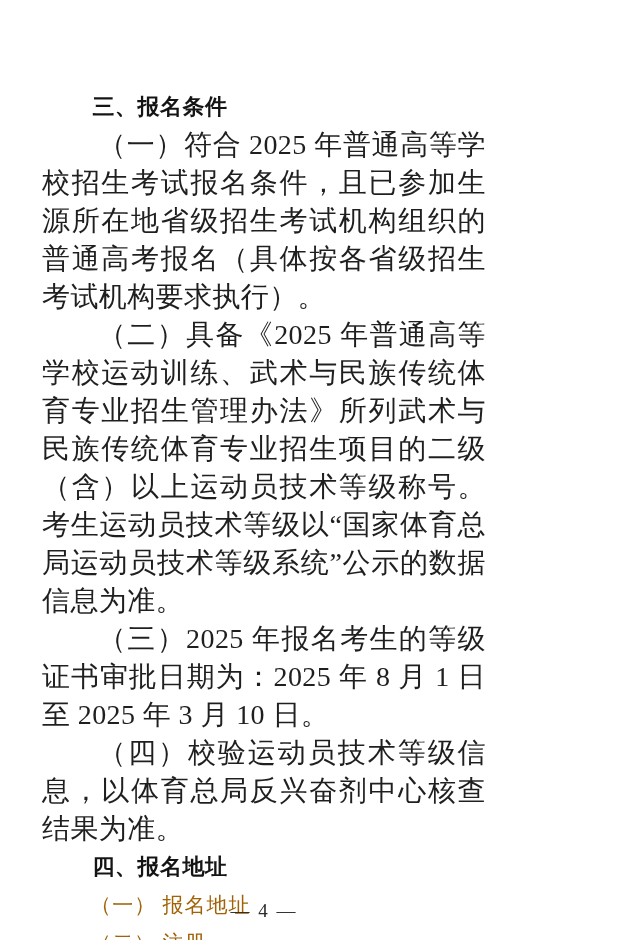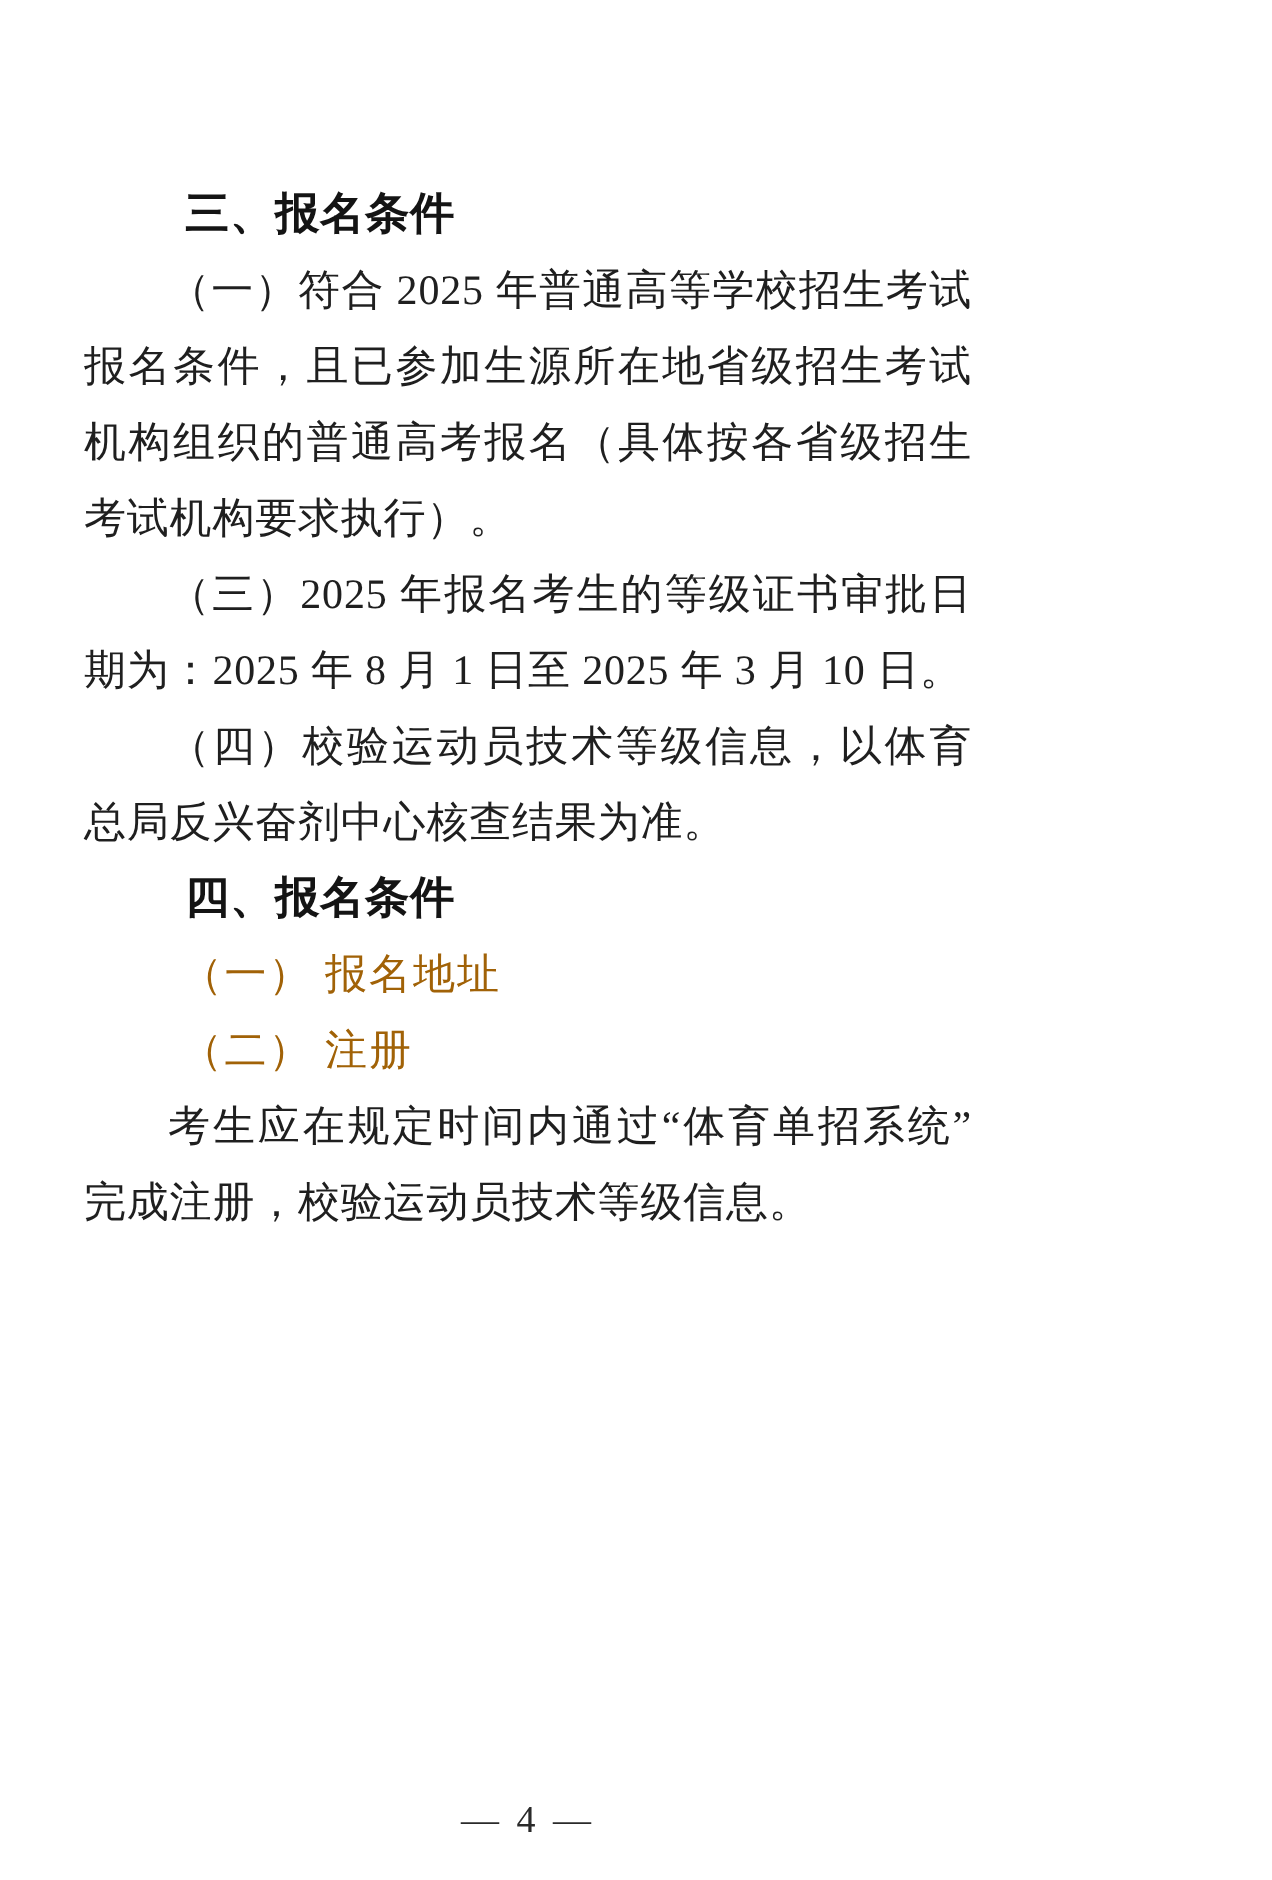--- a/index.html
+++ b/index.html
@@ -18,21 +18,21 @@
     color: #1f1f1f;
   }
   .content {
     position: absolute;
     top: 88px;
     left: 42px;
     right: 42px;
   }
   .para {
     margin: 0;
-    font-size: 21px;
+    font-size: 28px;
     line-height: 38px;
     text-align: justify;
     text-justify: inter-character;
     text-indent: 2em;
     letter-spacing: 0.4px;
     color: #1f1f1f;
   }
   .heading {
     margin: 0;
     font-family: "Liberation Sans", "DejaVu Sans", sans-serif;
@@ -63,21 +63,22 @@
     color: #2a2a2a;
   }
 </style>
 </head>
 <body>
 
 <div class="page">
   <div class="content">
     <h3 class="heading">三、报名条件</h3>
     <p class="para">（一）符合 2025 年普通高等学校招生考试报名条件，且已参加生源所在地省级招生考试机构组织的普通高考报名（具体按各省级招生考试机构要求执行）。</p>
+    <p class="para">（二）具备《2025 年普通高等学校运动训练、武术与民族传统体育专业招生管理办法》所列武术与民族传统体育专业招生项目的二级（含）以上运动员技术等级称号。考生运动员技术等级以“国家体育总局运动员技术等级系统”公示的数据信息为准。</p>
     <p class="para">（三）2025 年报名考生的等级证书审批日期为：2025 年 8 月 1 日至 2025 年 3 月 10 日。</p>
     <p class="para">（四）校验运动员技术等级信息，以体育总局反兴奋剂中心核查结果为准。</p>
-    <h3 class="heading">四、报名条件</h3>
+    <h3 class="heading">四、报名地址</h3>
     <p class="subheading">（一） 报名地址</p>
     <p class="subheading">（二） 注册</p>
     <p class="para">考生应在规定时间内通过“体育单招系统”完成注册，校验运动员技术等级信息。</p>
   </div>
   <div class="footer">— 4 —</div>
 </div>
 
 </body></html>

